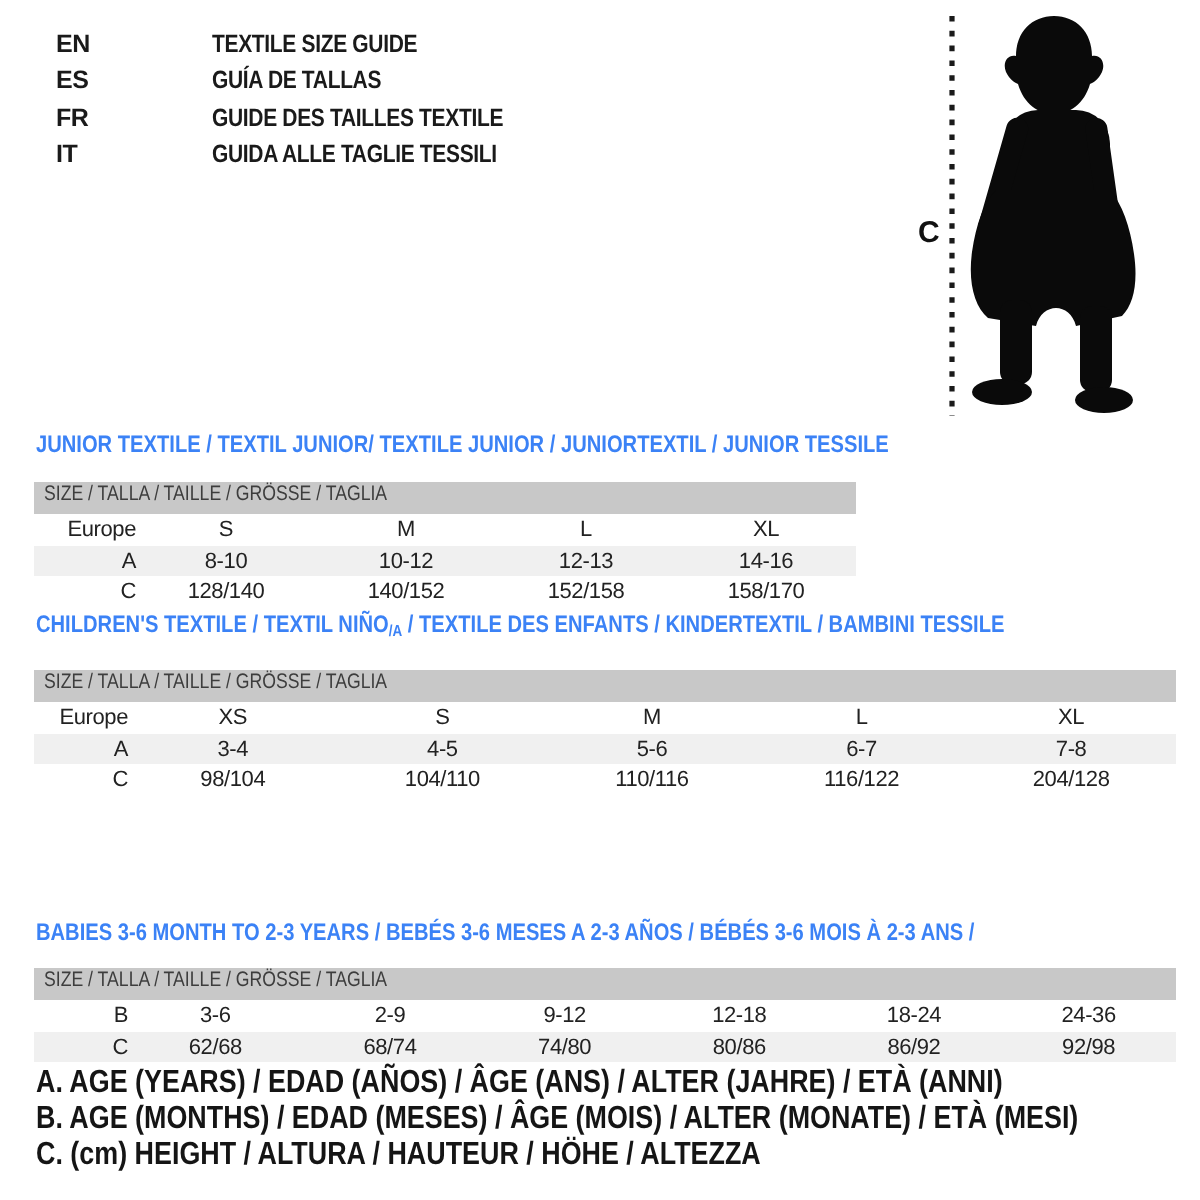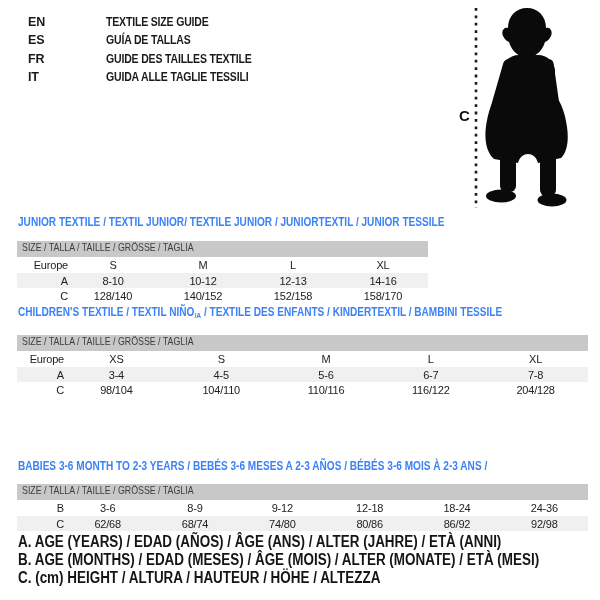--- a/index.html
+++ b/index.html
@@ -147,21 +147,21 @@
     </div>
   <div class="sec sec-2 s-wide">
       <div class="heading"><span class="condensed">BABIES 3-6 MONTH TO 2-3 YEARS / BEBÉS 3-6 MESES A 2-3 AÑOS / BÉBÉS 3-6 MOIS À 2-3 ANS /</span></div>
       <div class="tbl tbl-wide">
         <div class="t-bar">
           <span class="condensed">SIZE / TALLA / TAILLE / GRÖSSE / TAGLIA</span>
         </div>
         <div class="t-row">
           <span class="t-label">B</span>
           <span class="t-cell">3-6</span>
-          <span class="t-cell">8-9</span>
+          <span class="t-cell">2-9</span>
           <span class="t-cell">9-12</span>
           <span class="t-cell">12-18</span>
           <span class="t-cell">18-24</span>
           <span class="t-cell">24-36</span>
         </div>
         <div class="t-row shaded">
           <span class="t-label">C</span>
           <span class="t-cell">62/68</span>
           <span class="t-cell">68/74</span>
           <span class="t-cell">74/80</span>

